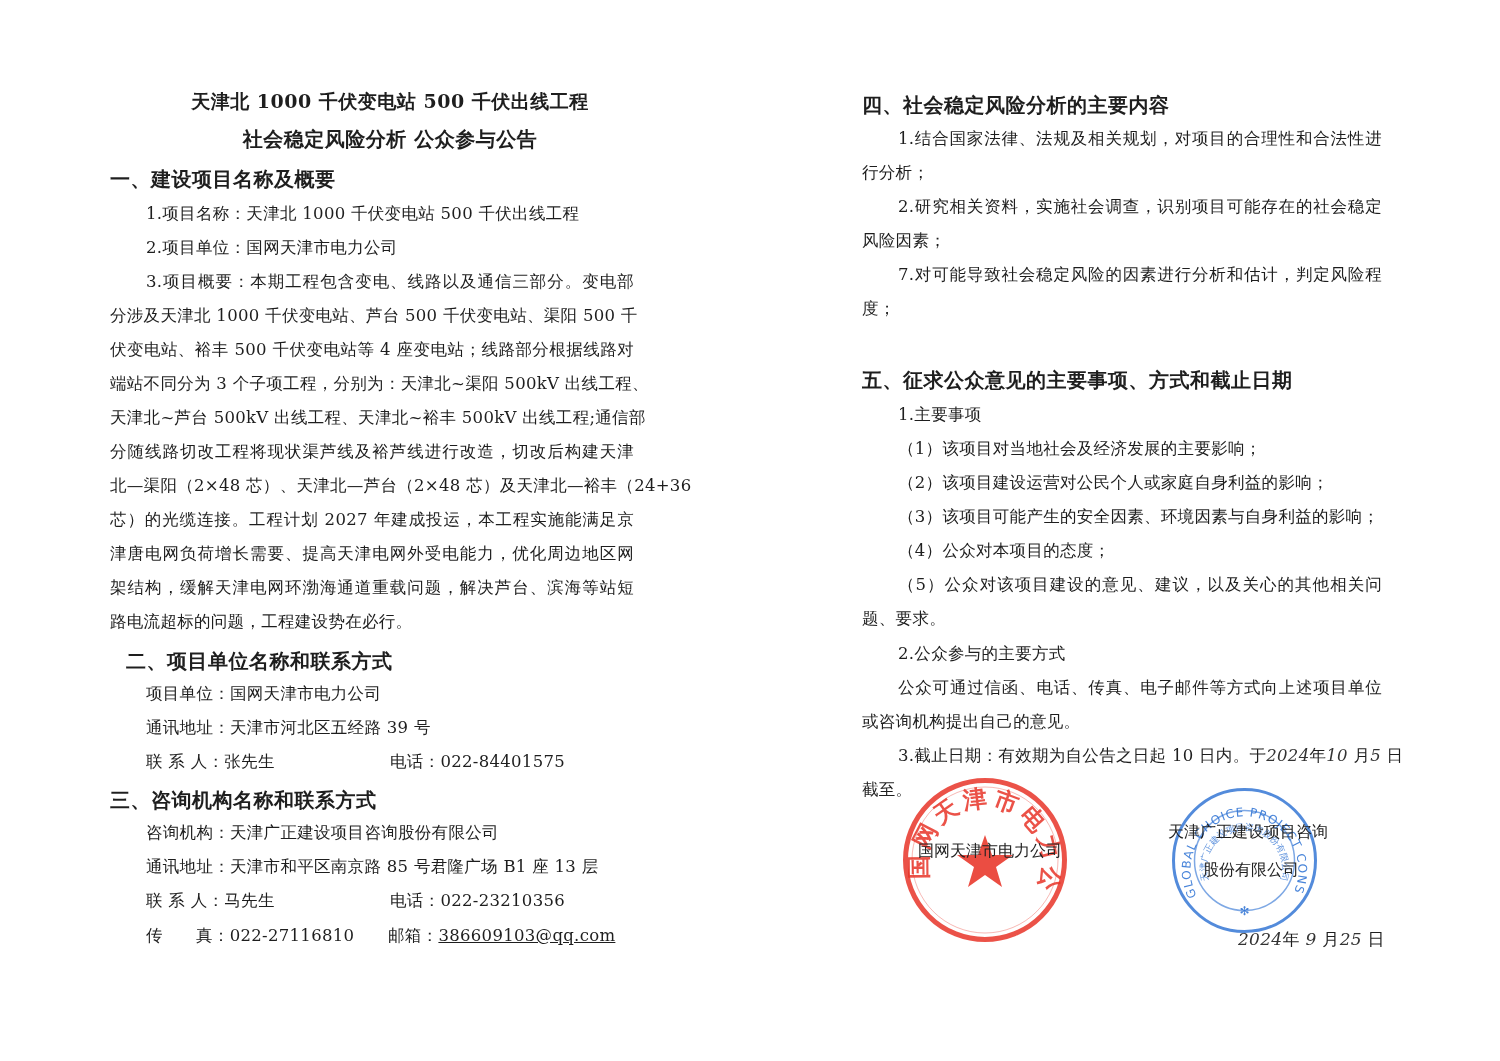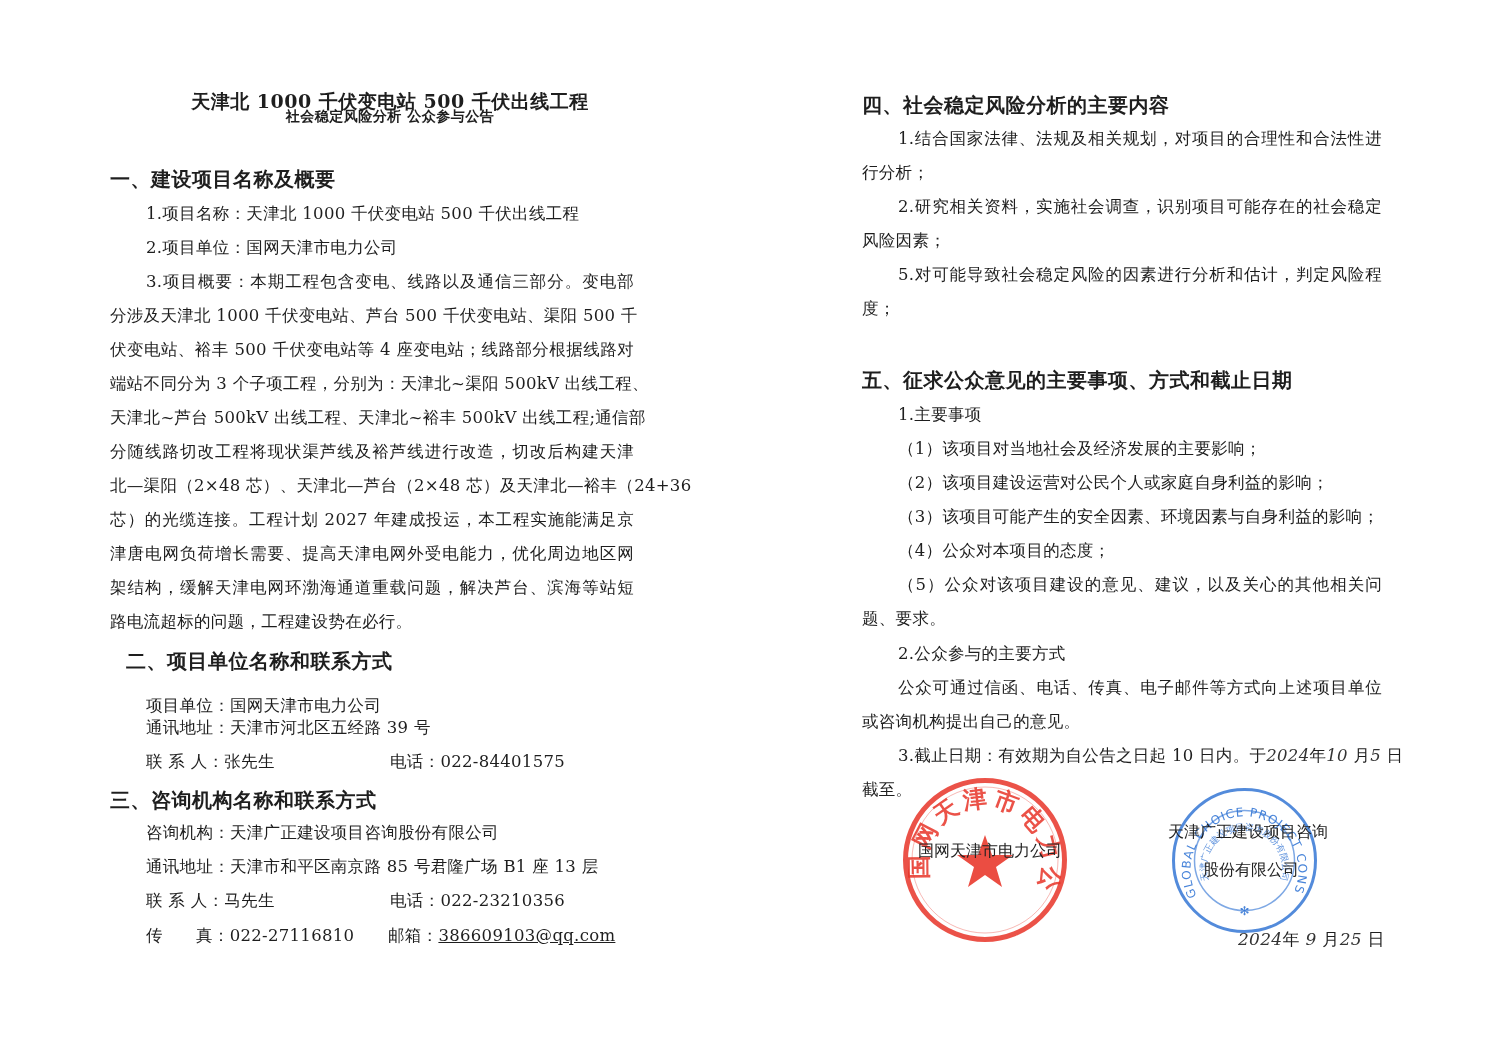--- a/index.html
+++ b/index.html
@@ -27,21 +27,21 @@
       position: absolute;
       left: 110px;
       width: 560px;
       text-align: center;
       font-size: 19px;
       font-weight: bold;
       letter-spacing: 0.5px;
       white-space: nowrap;
     }
     .title-1 { top: 89px; }
-    .title-2 { top: 108px; font-size: 14px; }
+    .title-2 { top: 126px; font-size: 20px; }
 
     .heading {
       position: absolute;
       font-size: 20px;
       font-weight: bold;
       white-space: nowrap;
       letter-spacing: 0.5px;
     }
     .line {
       position: absolute;
@@ -112,21 +112,21 @@
   <div class="line justify" style="left:110px; top:373px; width:524px;">端站不同分为 3 个子项工程，分别为：天津北~渠阳 500kV 出线工程、</div>
   <div class="line justify" style="left:110px; top:407px; width:524px;">天津北~芦台 500kV 出线工程、天津北~裕丰 500kV 出线工程;通信部</div>
   <div class="line justify" style="left:110px; top:441px; width:524px;">分随线路切改工程将现状渠芦线及裕芦线进行改造，切改后构建天津</div>
   <div class="line justify" style="left:110px; top:475px; width:524px;">北—渠阳（2×48 芯）、天津北—芦台（2×48 芯）及天津北—裕丰（24+36</div>
   <div class="line justify" style="left:110px; top:509px; width:524px;">芯）的光缆连接。工程计划 2027 年建成投运，本工程实施能满足京</div>
   <div class="line justify" style="left:110px; top:543px; width:524px;">津唐电网负荷增长需要、提高天津电网外受电能力，优化周边地区网</div>
   <div class="line" style="left:110px; top:611px;">路电流超标的问题，工程建设势在必行。</div>
   <div class="line justify" style="left:110px; top:577px; width:524px;">架结构，缓解天津电网环渤海通道重载问题，解决芦台、滨海等站短</div>
 
   <div class="heading" style="left:126px; top:648px;">二、项目单位名称和联系方式</div>
-  <div class="line" style="left:146px; top:683px;margin-top:12px;">
+  <div class="line" style="left:146px; top:683px;">
     <span>项目单位：</span><span>国网天津市电力公司</span>
   </div>
   <div class="line" style="left:146px; top:717px;">
     <span>通讯地址：</span><span>天津市河北区五经路 39 号</span>
   </div>
   <div class="line" style="left:146px; top:751px;">
     <span>联  系  人：</span><span>张先生</span>
   </div>
   <div class="line" style="left:390px; top:751px;">
     <span>电话：</span><span>022-84401575</span>
@@ -152,21 +152,21 @@
     <span>邮箱：</span><span class="email">386609103@qq.com</span>
   </div>
 </div>
 
 <div class="page page-right">
   <div class="heading" style="left:112px; top:92px;">四、社会稳定风险分析的主要内容</div>
   <div class="line justify" style="left:148px; top:128px; width:484px;">1.结合国家法律、法规及相关规划，对项目的合理性和合法性进</div>
   <div class="line" style="left:112px; top:162px;">行分析；</div>
   <div class="line justify" style="left:148px; top:196px; width:484px;">2.研究相关资料，实施社会调查，识别项目可能存在的社会稳定</div>
   <div class="line" style="left:112px; top:230px;">风险因素；</div>
-  <div class="line justify" style="left:148px; top:264px; width:484px;">5.对可能导致社会稳定风险的因素进行分析和估计，判定风险程</div>
+  <div class="line justify" style="left:148px; top:264px; width:484px;">7.对可能导致社会稳定风险的因素进行分析和估计，判定风险程</div>
   <div class="line" style="left:112px; top:298px;">度；</div>
 
   <div class="heading" style="left:112px; top:367px;">五、征求公众意见的主要事项、方式和截止日期</div>
   <div class="line" style="left:148px; top:404px;">1.主要事项</div>
   <div class="line" style="left:148px; top:438px;">（1）该项目对当地社会及经济发展的主要影响；</div>
   <div class="line" style="left:148px; top:472px;">（2）该项目建设运营对公民个人或家庭自身利益的影响；</div>
   <div class="line" style="left:148px; top:506px;">（3）该项目可能产生的安全因素、环境因素与自身利益的影响；</div>
   <div class="line" style="left:148px; top:540px;">（4）公众对本项目的态度；</div>
   <div class="line justify" style="left:148px; top:574px; width:484px;">（5）公众对该项目建设的意见、建议，以及关心的其他相关问</div>
   <div class="line" style="left:112px; top:608px;">题、要求。</div>

